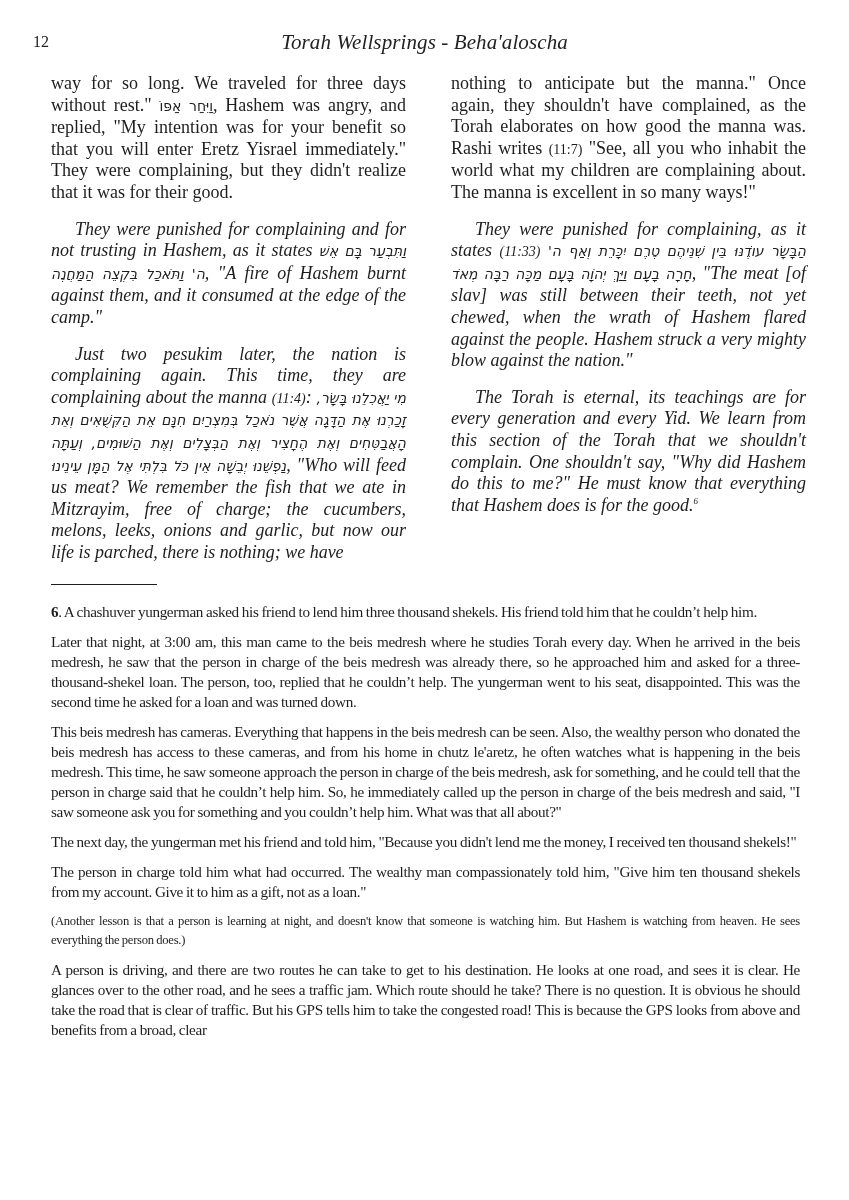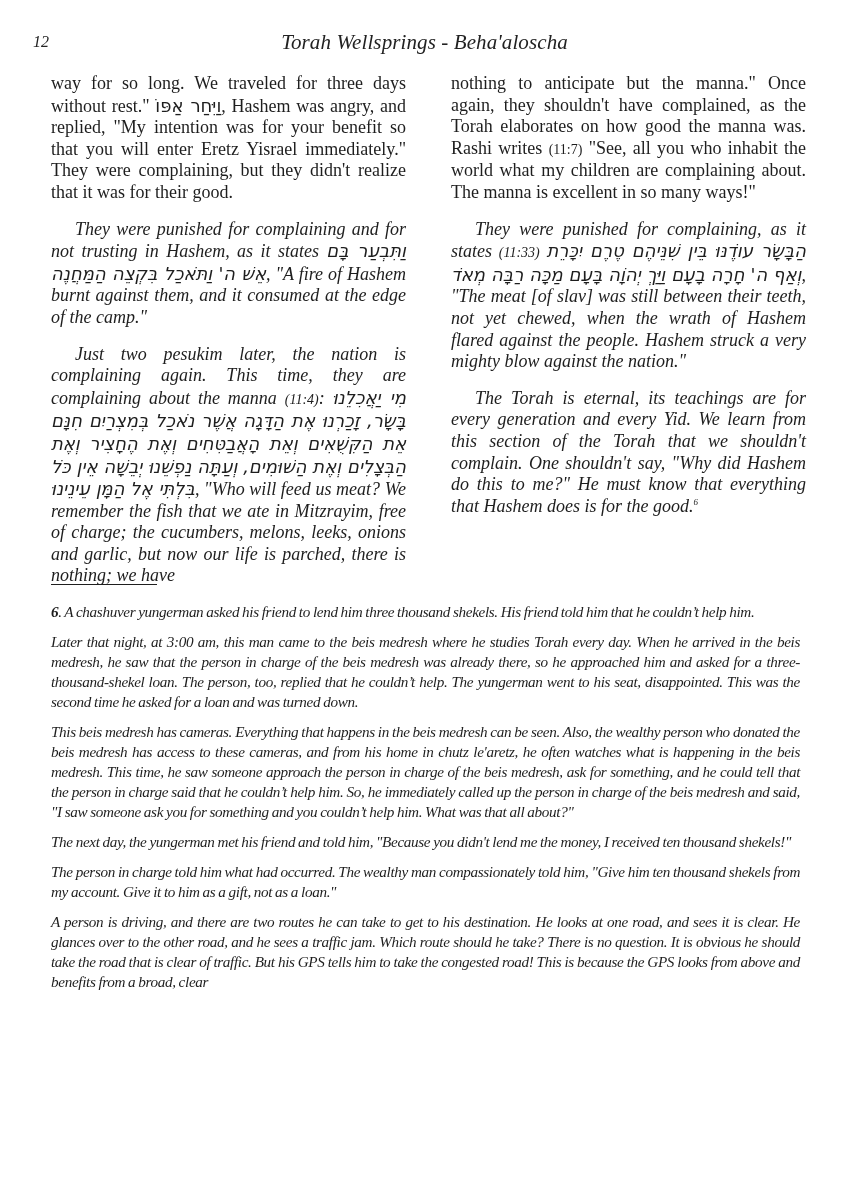--- a/index.html
+++ b/index.html
@@ -3,52 +3,52 @@
   <meta charset="utf-8">
   <style>
     html, body { margin: 0; padding: 0; background: #ffffff; }
     body {
       width: 849px; height: 1200px; position: relative; overflow: hidden;
       color: #1e1e1e;
       font-family: "Liberation Serif", "DejaVu Serif", serif;
     }
     .page-number {
       position: absolute; left: 33px; top: 33px;
-      font-style: italic; font-size: 16px; color: #222; text-align: right;
+      font-size: 16px; color: #222; text-align: right;
     }
     .running-head {
       position: absolute; left: 0; right: 0; top: 30px; text-align: center;
       font-style: italic; font-size: 21px; color: #222; letter-spacing: 0.1px;
     }
     .columns {
       position: absolute; top: 73px; left: 51px; width: 755px;
       display: flex; justify-content: space-between;
     }
     .col { width: 355px; }
     .col p {
       margin: 0 0 15px 0;
       font-size: 18px; line-height: 21.6px;
       text-align: justify; text-align-last: left;
     }
     .col p.indent { text-indent: 24px; font-style: italic; }
-    .heb { font-family: "DejaVu Sans", sans-serif; font-size: 18px; direction: rtl; unicode-bidi: isolate; }
+    .heb { font-family: "DejaVu Sans", sans-serif; font-size: 14px; direction: rtl; unicode-bidi: isolate; }
     .ref { font-size: 14px; }
     sup.fnref { font-size: 9px; vertical-align: super; line-height: 0; }
     .footnote-rule {
       position: absolute; left: 51px; top: 584px; width: 106px; height: 0;
       border-top: 1.5px solid #1e1e1e;
     }
     .footnotes {
       position: absolute; left: 51px; top: 602px; width: 757px;
     }
     .footnotes p {
       margin: 0 8px 10px 0;
       font-size: 15.2px; line-height: 20px;
       text-align: justify; text-align-last: left;
-      letter-spacing: -0.35px; word-spacing: -0.5px; font-style: italic;
+      letter-spacing: -0.35px; word-spacing: -0.5px;
     }
     .footnotes p.small {
       font-size: 12.6px; line-height: 19px; letter-spacing: -0.25px;
     }
     .footnotes .fn-num { font-weight: bold; }
   </style>
 </head>
 <body>
 
 <div class="page-number">12</div>
@@ -68,14 +68,15 @@
 </div>
 
 <div class="footnote-rule"></div>
 
 <div class="footnotes">
   <p><span class="fn-num">6</span><span>. A chashuver yungerman asked his friend to lend him three thousand shekels. His friend told him that he couldn’t help him.</span></p>
   <p>Later that night, at 3:00 am, this man came to the beis medresh where he studies Torah every day. When he arrived in the beis medresh, he saw that the person in charge of the beis medresh was already there, so he approached him and asked for a three-thousand-shekel loan. The person, too, replied that he couldn’t help. The yungerman went to his seat, disappointed. This was the second time he asked for a loan and was turned down.</p>
   <p>This beis medresh has cameras. Everything that happens in the beis medresh can be seen. Also, the wealthy person who donated the beis medresh has access to these cameras, and from his home in chutz le'aretz, he often watches what is happening in the beis medresh. This time, he saw someone approach the person in charge of the beis medresh, ask for something, and he could tell that the person in charge said that he couldn’t help him. So, he immediately called up the person in charge of the beis medresh and said, "I saw someone ask you for something and you couldn’t help him. What was that all about?"</p>
   <p>The next day, the yungerman met his friend and told him, "Because you didn't lend me the money, I received ten thousand shekels!"</p>
   <p>The person in charge told him what had occurred. The wealthy man compassionately told him, "Give him ten thousand shekels from my account. Give it to him as a gift, not as a loan."</p>
+  <p class="small">(Another lesson is that a person is learning at night, and doesn't know that someone is watching him. But Hashem is watching from heaven. He sees everything the person does.)</p>
   <p>A person is driving, and there are two routes he can take to get to his destination. He looks at one road, and sees it is clear. He glances over to the other road, and he sees a traffic jam. Which route should he take? There is no question. It is obvious he should take the road that is clear of traffic. But his GPS tells him to take the congested road! This is because the GPS looks from above and benefits from a broad, clear</p>
 </div>
 
 </body></html>

